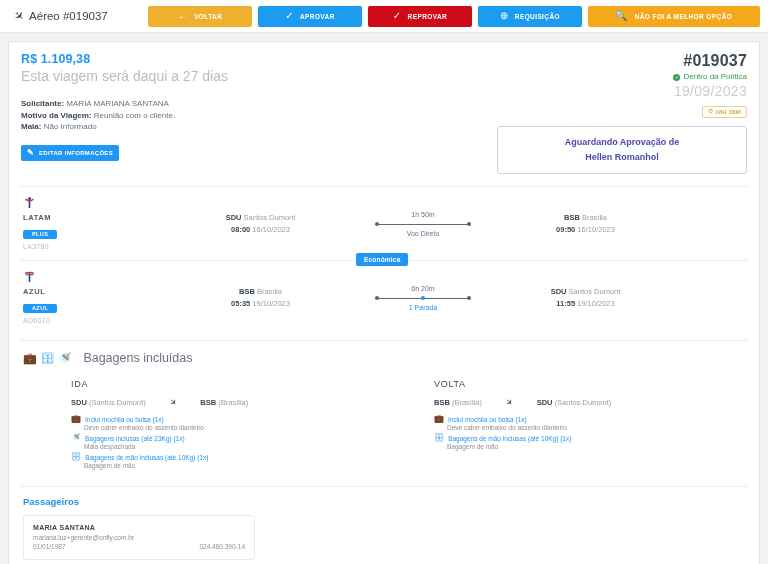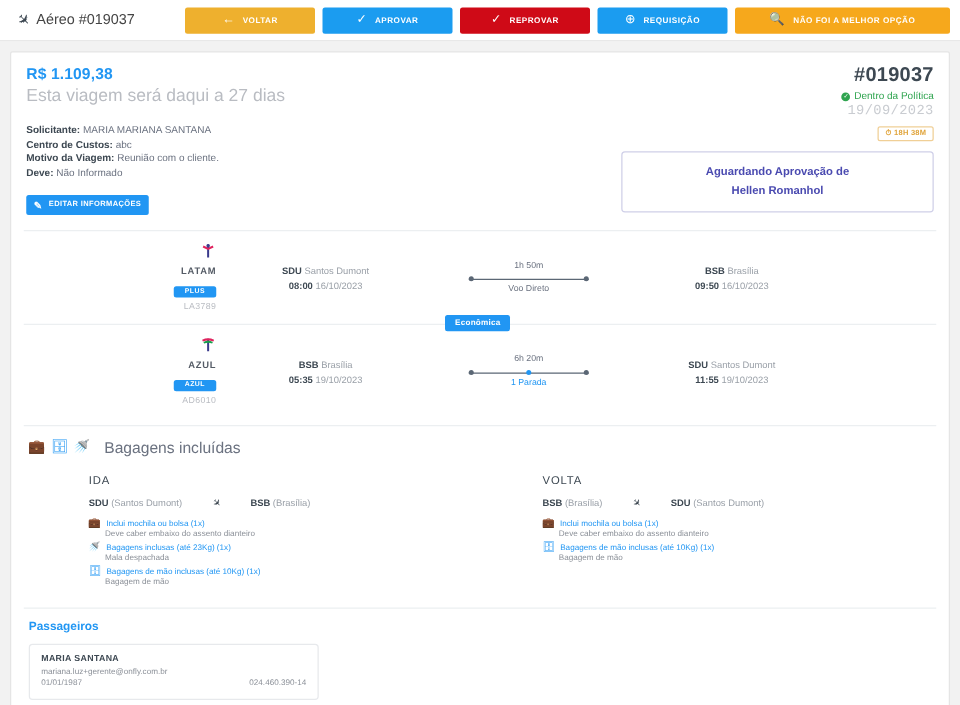--- a/index.html
+++ b/index.html
@@ -84,21 +84,21 @@
   .edit-btn .gl { font-size: 8px; }
 
   .summary-right { text-align: right; width: 250px; }
   .order-id { font-size: 16px; font-weight: bold; color: #3d4852; letter-spacing: .2px; }
   .policy { font-size: 8px; color: #2fa44f; margin-top: 2px; display:flex; align-items:flex-end; justify-content:flex-end; gap:3px;}
   .policy .dot {
     width: 7px; height: 7px; border-radius: 50%;
     background: #2fa44f; color: #fff; font-size: 5px;
     display: inline-flex; align-items: center; justify-content: center; line-height: 1;
   }
-  .order-date { font-size: 11px; color: #c9ccd1; margin-top: 2px; letter-spacing: .3px; font-family: Liberation Mono, monospace; }
+  .order-date { font-size: 14px; color: #c9ccd1; margin-top: 2px; letter-spacing: .3px; }
   .time-chip {
     display: inline-flex; align-items: center; gap: 2px;
     border: 1px solid #f0cf96; color: #e0a43b;
     border-radius: 2px; padding: 1.5px 5px;
     font-size: 6px; font-weight: bold; letter-spacing: .2px;
     margin-top: 4px;
   }
   .approval-box {
     margin-top: 8px;
     border: 1px solid #cfcfe8;
@@ -113,21 +113,21 @@
   .approval-box .l1 { }
 
   
   .flights { position: relative; border-top: 1px solid #eceff1; margin: 6px 10px 0 10px; }
   .flight-row {
     display: flex; align-items: center;
     padding: 10px 4px;
     min-height: 54px;
   }
   .flight-row + .flight-row { border-top: 1px solid #eceff1; }
-  .airline { width: 150px; text-align: right; }
+  .airline { width: 150px; text-align: left; }
   .airline-logo { font-size: 10px; line-height: 1; }
   .airline-name { font-size: 7.5px; font-weight: bold; color: #555c66; letter-spacing: .6px; margin-top: 2px; }
   .fare-badge {
     display: inline-block; background: #2196f3; color: #fff;
     font-size: 5.5px; font-weight: bold; letter-spacing: .4px;
     padding: 1.5px 9px; border-radius: 2px; margin-top: 3px;
   }
   .flight-code { font-size: 7px; color: #b9bcc2; margin-top: 3px; letter-spacing: .3px; }
   .leg { width: 175px; text-align: center; }
   .leg-apt { font-size: 7.5px; color: #9aa0a8; }
@@ -238,29 +238,25 @@
       <div class="summary-left">
         <div class="price">R$ 1.109,38</div>
         <div class="price-sub">Esta viagem será daqui a 27 dias</div>
 
         <div class="meta">
           <div class="meta-row">
             <b>Solicitante:</b>
             <span>MARIA MARIANA SANTANA</span>
           </div>
           <div class="meta-row">
-            <b>Centro de Custos:</b>
-            <span>abc</span>
-          </div>
-          <div class="meta-row">
             <b>Motivo da Viagem:</b>
             <span>Reunião com o cliente.</span>
           </div>
           <div class="meta-row">
-            <b>Deve:</b>
+            <b>Mala:</b>
             <span>Não Informado</span>
           </div>
         </div>
 
         <div class="edit-btn">
           <span class="gl">✎</span>
           <span>EDITAR INFORMAÇÕES</span>
         </div>
       </div>
 

